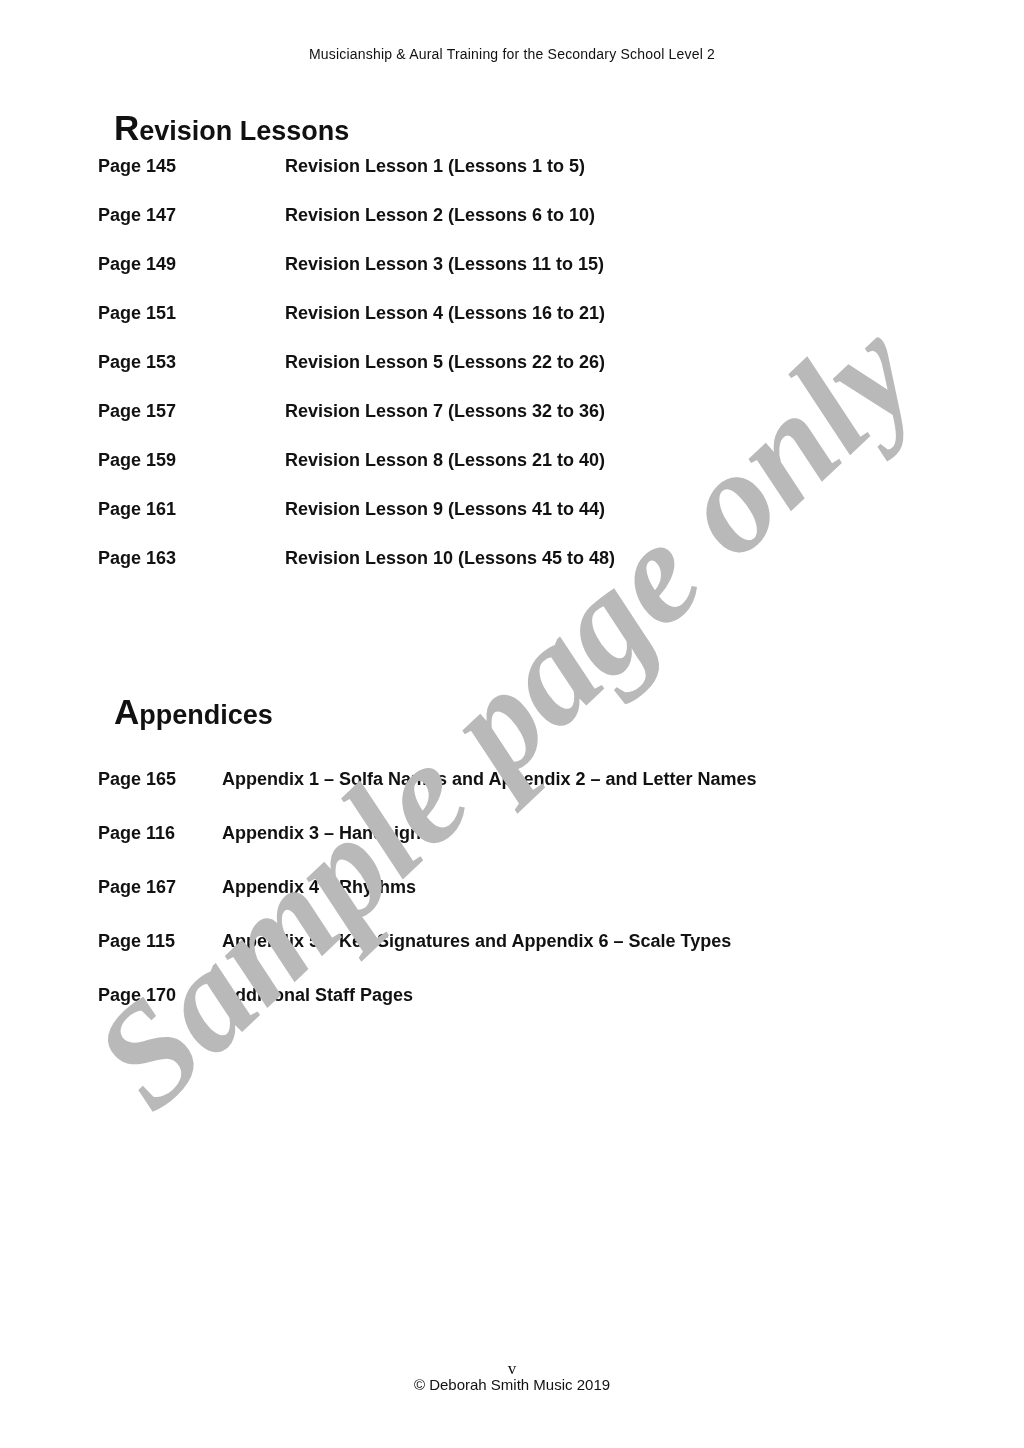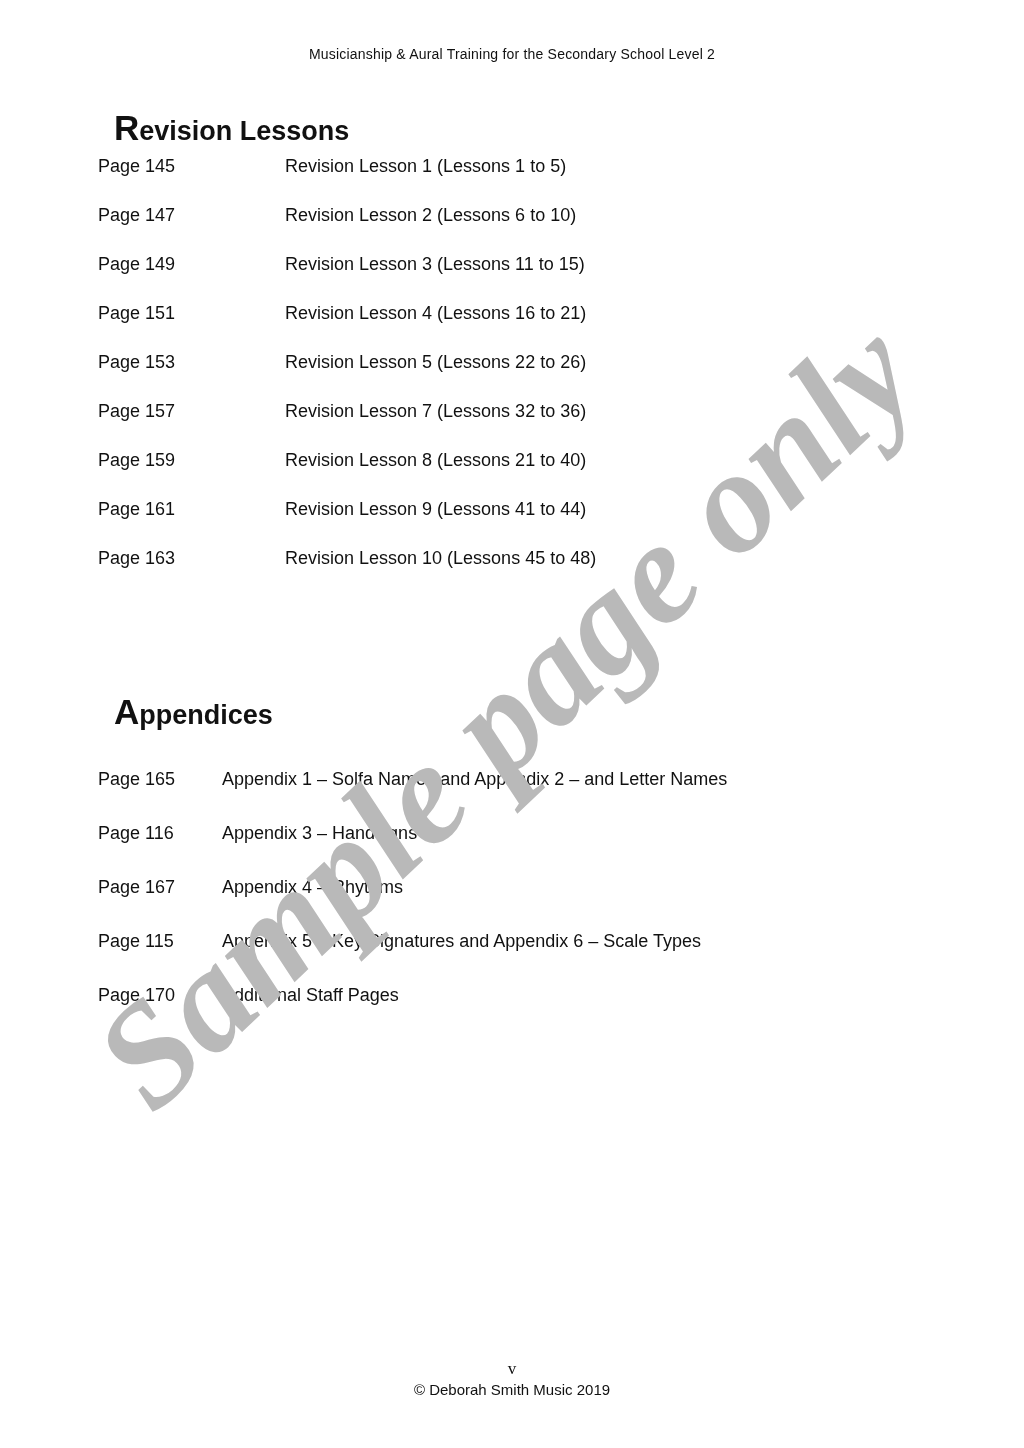--- a/index.html
+++ b/index.html
@@ -39,20 +39,21 @@
   .section-heading .initial {
     font-size: 35px;
   }
   #heading-revision { top: 94px; }
   #heading-appendices { top: 678px; }
 
   .toc-list {
     position: absolute;
     left: 98px;
     right: 30px;
+    font-weight: bold;
   }
   #toc-revision { top: 142px; }
   #toc-appendices { top: 752px; }
 
   .toc-row {
     display: flex;
     align-items: flex-start;
     font-size: 18px;
   }
   #toc-revision .toc-row { height: 49px; line-height: 49px; }
@@ -90,21 +91,20 @@
     left: 0;
     right: 0;
     text-align: center;
   }
   .footer .page-number {
     font-family: "Liberation Serif", serif;
     font-size: 17px;
     line-height: 1;
   }
   .footer .copyright {
-    margin-top: 5px;
     font-size: 15px;
     line-height: 1;
   }
 </style>
 </head>
 <body>
 
 <div class="page">
 
   <div class="running-header">Musicianship &amp; Aural Training for the Secondary School Level 2</div>

